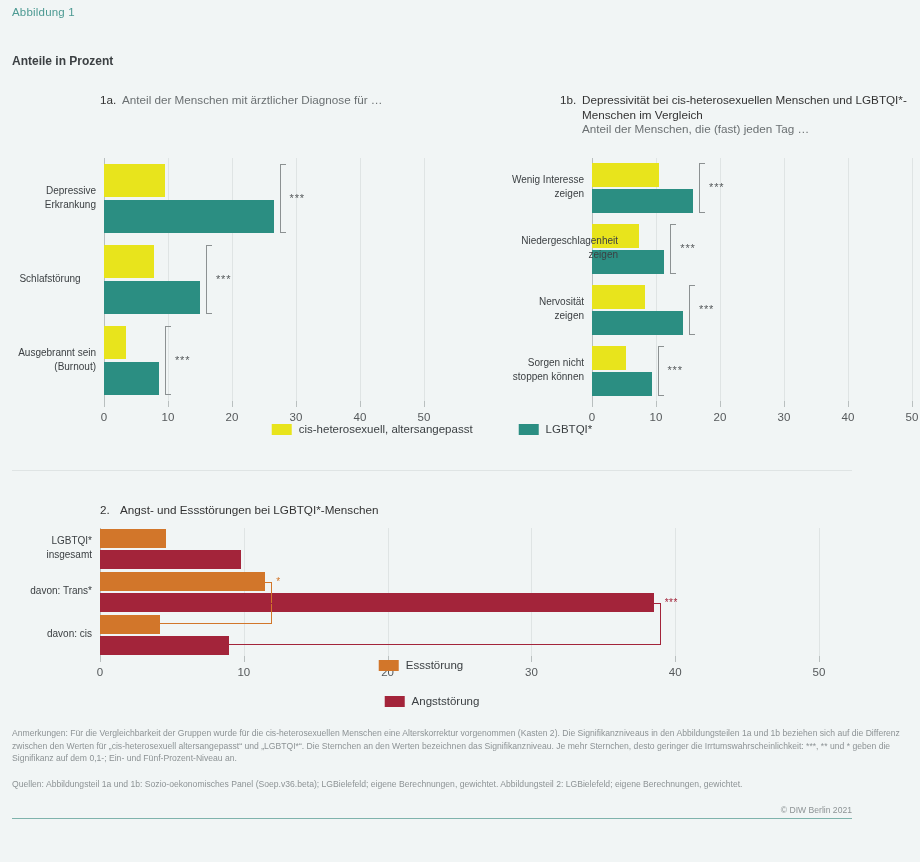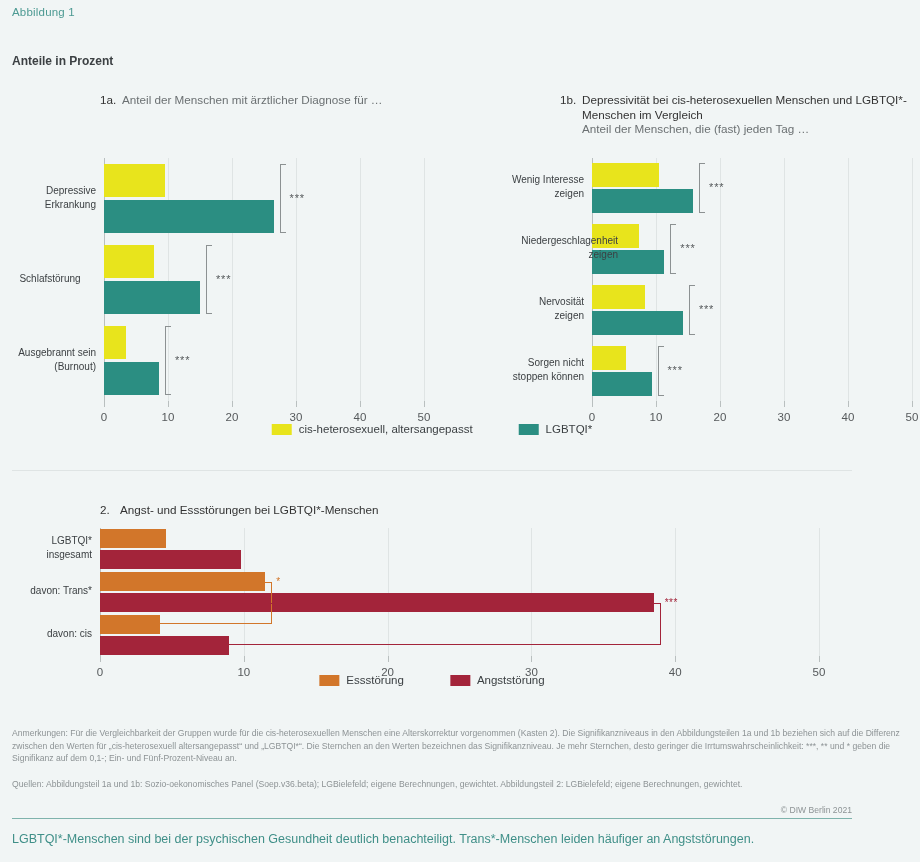--- a/index.html
+++ b/index.html
@@ -85,21 +85,21 @@
   .br2 { position: absolute; border-style: solid; border-color: #d2762a; }
   .br2r { position: absolute; border-style: solid; border-color: #a3243a; }
   .stars-o { position: absolute; font-size: 10px; color: #d2762a; letter-spacing: .6px; }
   .stars-r { position: absolute; font-size: 10px; color: #a3243a; letter-spacing: .6px; }
 
   
   .legend { position: absolute; display: flex; align-items: center; gap: 24px; font-size: 11.5px; color: #3c4043; }
   .legend .item { display: flex; align-items: center; gap: 7px; margin-right: 22px; }
   .legend .swatch { width: 20px; height: 11px; display: inline-block; }
   #legend1 { left: 50%; top: 423px; transform: translateX(-50%); }
-  #legend2 { left: 50%; top: 674px; transform: translateX(-50%); }
+  #legend2 { left: 50%; top: 659px; transform: translateX(-50%); flex-direction: column; }
 
   
   .divider { position: absolute; left: 12px; right: 12px; height: 1px; background: #dfe4e4; }
   #div1 { top: 470px; }
   .divider-strong { position: absolute; left: 12px; right: 12px; height: 1px; background: #7fb3ac; }
   #div2 { top: 818px; }
 
   
   .notes {
     position: absolute; left: 12px; width: 898px;
@@ -308,15 +308,14 @@
       <span class="swatch" style="background:#a3243a"></span>
       <span>Angststörung</span>
     </div>
   </div>
 
   <div class="notes" id="notes1">Anmerkungen: Für die Vergleichbarkeit der Gruppen wurde für die cis-heterosexuellen Menschen eine Alterskorrektur vorgenommen (Kasten 2). Die Signifikanzniveaus in den Abbildungsteilen 1a und 1b beziehen sich auf die Differenz zwischen den Werten für „cis-heterosexuell altersangepasst“ und „LGBTQI*“. Die Sternchen an den Werten bezeichnen das Signifikanzniveau. Je mehr Sternchen, desto geringer die Irrtumswahrscheinlichkeit: ***, ** und * geben die Signifikanz auf dem 0,1-; Ein- und Fünf-Prozent-Niveau an.</div>
   <div class="notes" id="notes2">Quellen: Abbildungsteil 1a und 1b: Sozio-oekonomisches Panel (Soep.v36.beta); LGBielefeld; eigene Berechnungen, gewichtet. Abbildungsteil 2: LGBielefeld; eigene Berechnungen, gewichtet.</div>
   <div class="copyright">© DIW Berlin 2021</div>
 
   <div class="divider-strong" id="div2"></div>
-  <div class="caption">LGBTQI*-Menschen sind bei der psychischen Gesundheit deutlich benachteiligt. Trans*-Menschen leiden häufiger an Angststörungen.</div>
 
 </div>
 
 </body></html>

